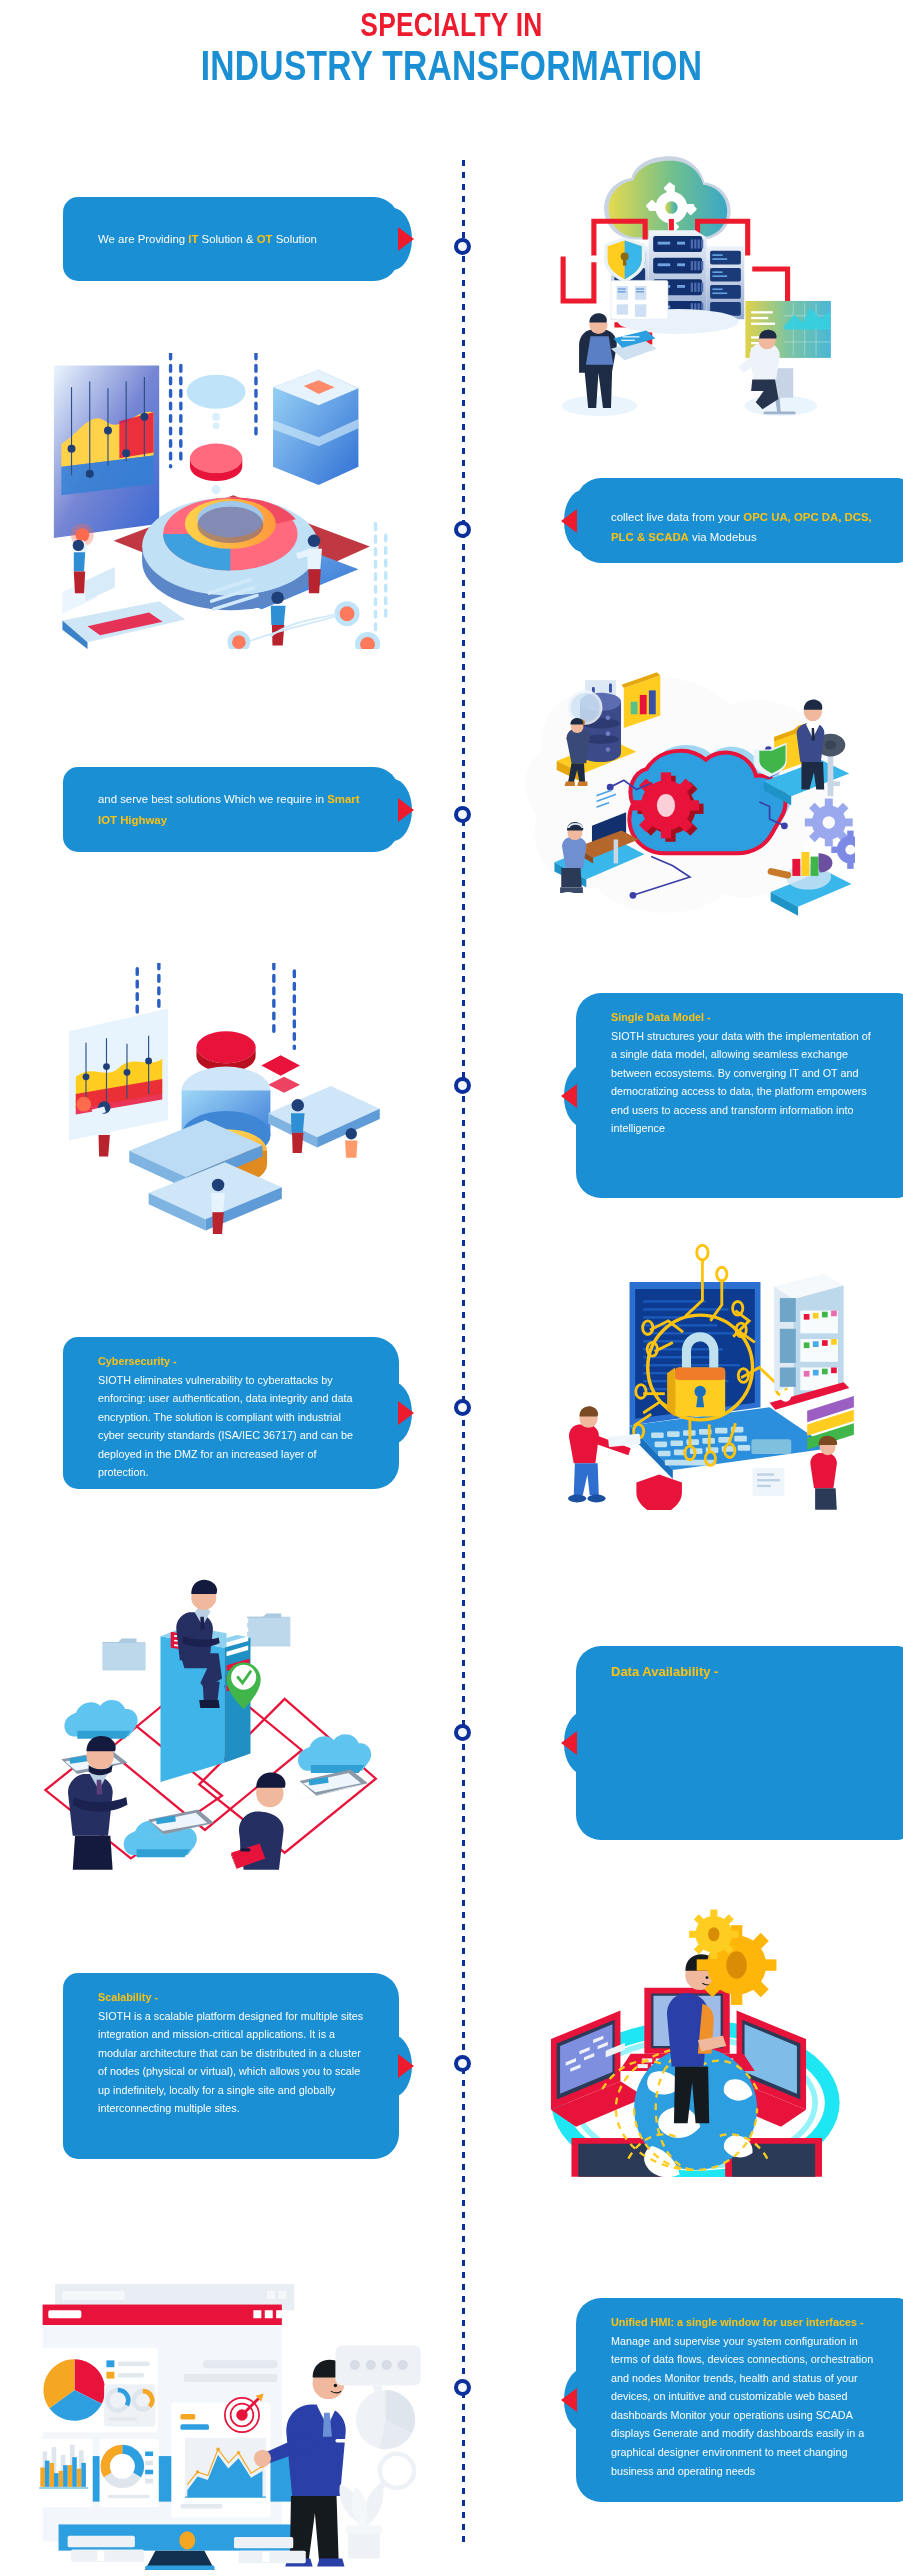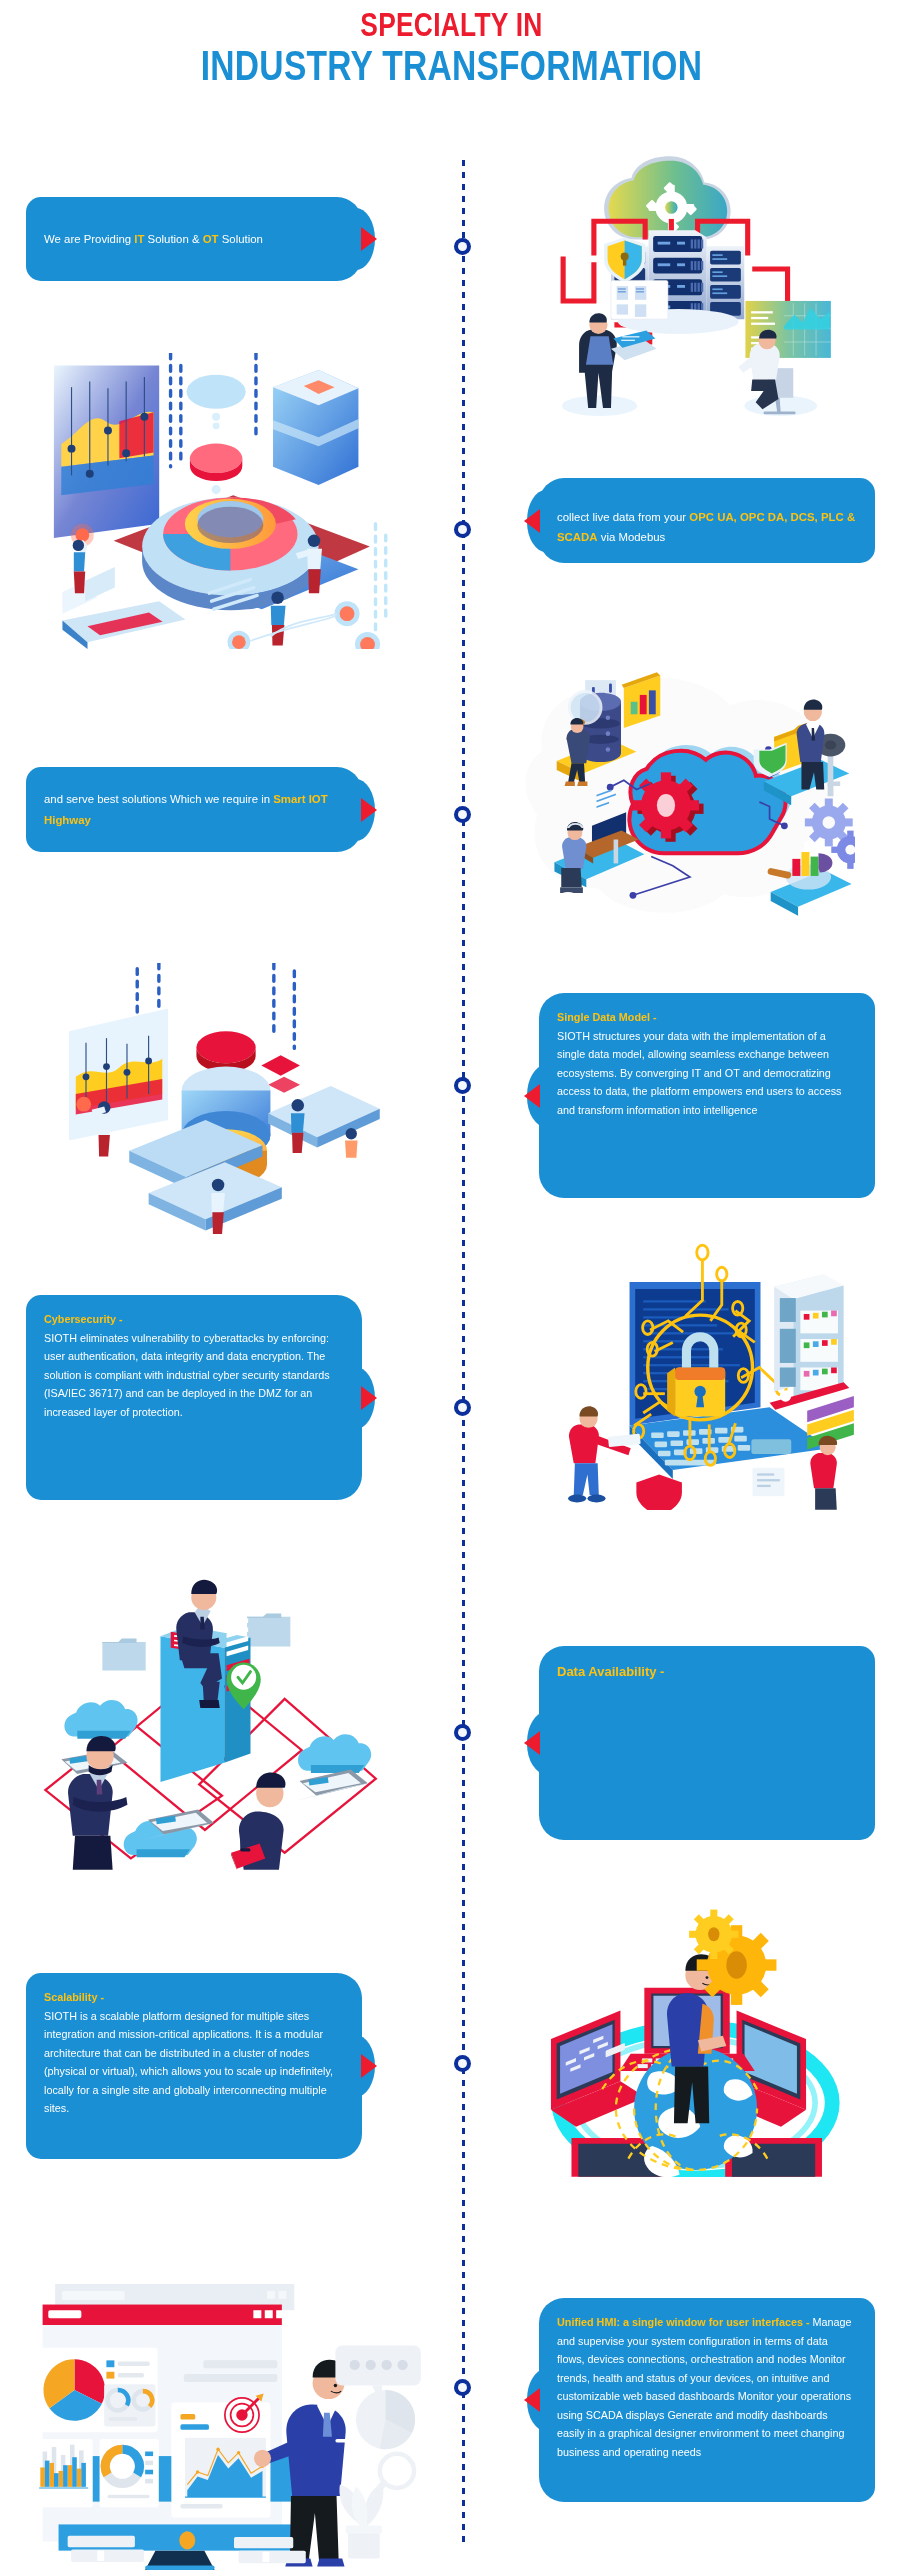--- a/index.html
+++ b/index.html
@@ -59,23 +59,24 @@
     border-radius: 50%;
     background: #f4f7fb;
   }
 
   
   .box {
     position: absolute;
     background: #1b8fd4;
     border-radius: 15px;
     color: #ffffff;
-    padding: 15px 18px;
+    padding: 15px 35px;
     line-height: 1.62;
     font-size: 10.8px;
+    margin-left: 37px;
   }
   .box.left  { border-top-right-radius: 25px; border-bottom-right-radius: 25px; }
   .box.right { border-top-left-radius: 25px;  border-bottom-left-radius: 25px; }
 
   
   .arrow { position: absolute; width: 0; height: 0; }
   .arrow.r {
     right: -15px; top: 50%; transform: translateY(-50%);
     border-top: 12.5px solid transparent;
     border-bottom: 12.5px solid transparent;
@@ -1306,21 +1307,21 @@
   </div>
 
   <div class="box left" style="left:26px; top:767px; width:336px; height:85px; display:flex; align-items:center;">
     <div class="notch r"></div>
     <div class="arrow r"></div>
     <div style="position:relative; z-index:2; font-size:11.4px; line-height:1.8;">
       <span>and serve best solutions Which we require in </span><span class="hl">Smart IOT Highway</span>
     </div>
   </div>
 
-  <div class="box left" style="left:26px; top:1295px; width:336px; height:205px;">
+  <div class="box left" style="left:26px; top:1337px; width:336px; height:152px;">
     <div class="notch r"></div>
     <div class="arrow r"></div>
     <div style="position:relative; z-index:2; font-size:10.8px; line-height:1.72;">
       <span class="ttl">Cybersecurity -</span>
       <span>SIOTH eliminates vulnerability to cyberattacks by enforcing: user authentication, data integrity and data encryption. The solution is compliant with industrial cyber security standards (ISA/IEC 36717) and can be deployed in the DMZ for an increased layer of protection.</span>
     </div>
   </div>
 
   <div class="box right" style="left:539px; top:1646px; width:336px; height:194px;">
     <div class="notch l"></div>

